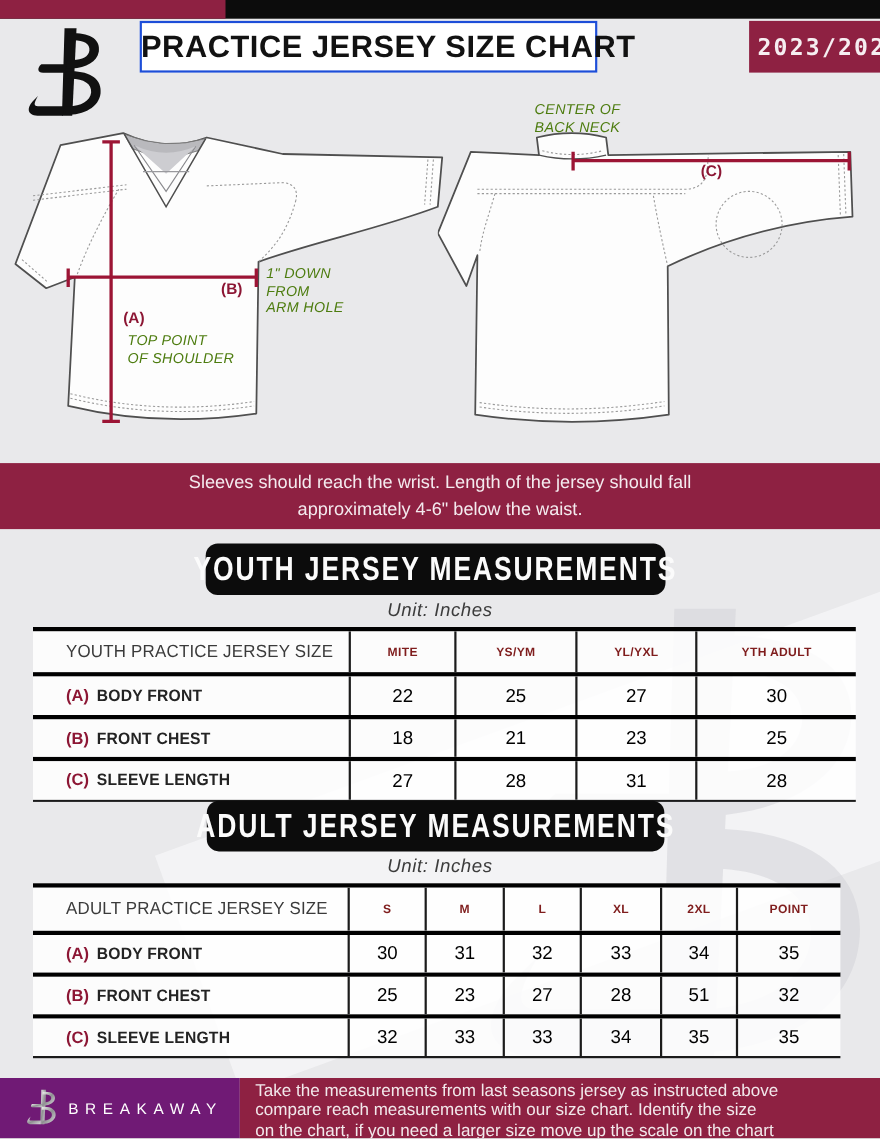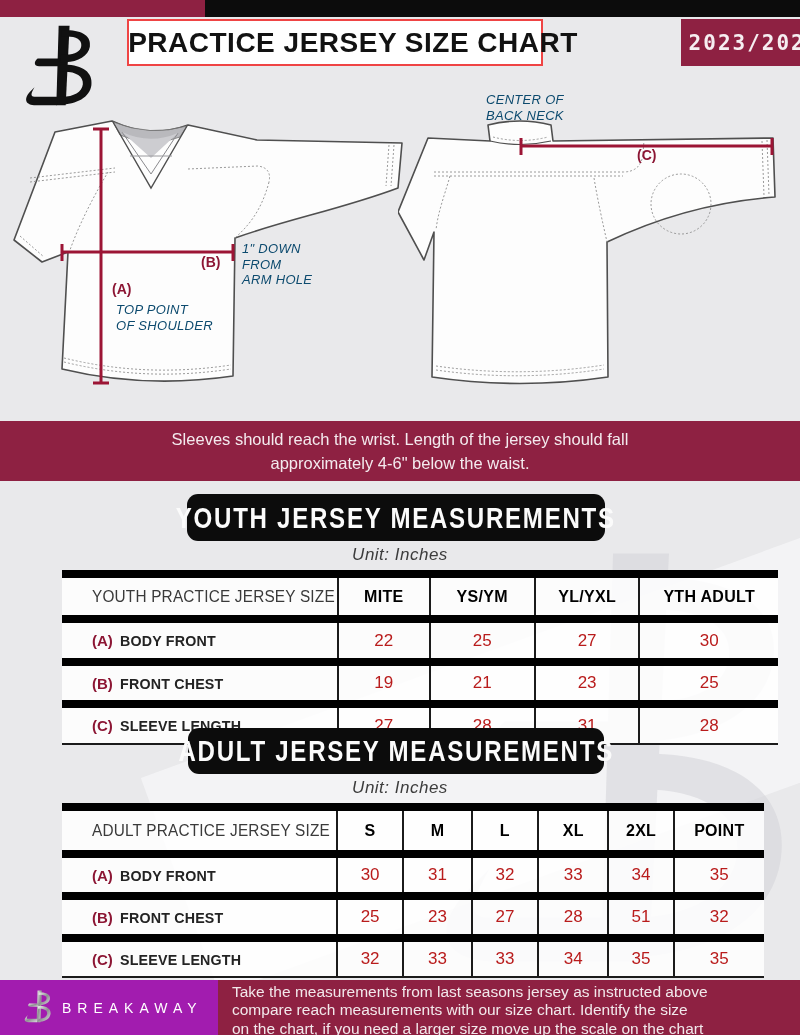--- a/index.html
+++ b/index.html
@@ -6,30 +6,30 @@
   body{font-family:"Liberation Sans",sans-serif;background:#cfcfd2;}
   #page{position:relative;width:800px;height:1035px;background:#e9e9eb;overflow:hidden;margin:0 auto;}
 
   
   .topstrip{position:absolute;left:0;top:0;width:800px;height:17px;background:#0c0c0c;}
   .topstrip .maroon-part{position:absolute;left:0;top:0;width:205px;height:17px;background:#8e2142;}
 
   
   .logo-header{position:absolute;left:22px;top:24px;width:78px;height:86px;}
   .title-box{position:absolute;left:127px;top:19px;width:416px;height:47px;background:#ffffff;
-    border:2px solid #ef4444;box-sizing:border-box;display:flex;align-items:center;justify-content:center;padding-left:36px;}
+    border:2px solid #1d4ed8;box-sizing:border-box;display:flex;align-items:center;justify-content:center;padding-left:36px;}
   .title-box .t{font-size:28px;font-weight:bold;color:#121212;letter-spacing:.5px;white-space:nowrap;}
   .year-box{position:absolute;left:681px;top:19px;width:147px;height:47px;background:#8e2142;
     display:flex;align-items:center;justify-content:center;}
   .year-box .t{font-family:"DejaVu Sans Mono",monospace;font-size:21px;font-weight:bold;color:#f6eef1;letter-spacing:2px;}
 
   
   .jersey-svg{position:absolute;}
   .marker{position:absolute;font-size:14px;font-weight:bold;color:#8c1634;z-index:3;}
-  .note{position:absolute;font-size:13px;font-style:italic;color:#0c4a6e;line-height:15.5px;
+  .note{position:absolute;font-size:13px;font-style:italic;color:#4d7c0f;line-height:15.5px;
     white-space:pre-line;z-index:3;letter-spacing:.3px;}
 
   
   .tip-banner{position:absolute;left:0;top:421px;width:800px;height:60px;background:#8e2142;
     display:flex;flex-direction:column;justify-content:center;z-index:2;}
   .tip-banner .line{color:#f4eaee;font-size:16.5px;line-height:24px;text-align:center;}
 
   
   .swoosh{position:absolute;left:150px;top:600px;width:1000px;height:230px;
     background:rgba(252,252,253,.55);transform:rotate(-20deg);z-index:0;}
@@ -38,35 +38,35 @@
   
   .section-banner{position:absolute;background:#0c0c0c;border-radius:11px;display:flex;
     align-items:center;justify-content:center;z-index:2;}
   .section-banner .t{color:#fbfbfb;font-size:28px;font-weight:bold;letter-spacing:2px;white-space:nowrap;
     transform:scale(.86,1.08);}
   .unit{position:absolute;width:800px;left:0;text-align:center;font-size:17px;font-style:italic;
     color:#3c3c3c;z-index:2;letter-spacing:.5px;}
 
   
   .mtable{position:absolute;z-index:2;}
-  .trow{display:grid;border-top:8px solid #000000;margin-left:32px;}
+  .trow{display:grid;border-top:4px solid #000000;}
   .trow:last-child{border-bottom:2px solid #1b1b1b;}
   .ycols{grid-template-columns:38.4% 12.8% 14.7% 14.6% 19.5%;}
   .acols{grid-template-columns:39% 9.5% 9.7% 9.5% 10% 9.3% 13%;}
   .cell{background:rgba(255,255,255,.85);display:flex;align-items:center;justify-content:center;}
   .cell + .cell{border-left:2px solid #1b1b1b;}
   .cell.lab{justify-content:flex-start;padding-left:30px;gap:7px;}
-  .colhead{font-size:16px;font-weight:bold;color:#000000;letter-spacing:.3px;}
+  .colhead{font-size:11px;font-weight:bold;color:#7f1d1d;letter-spacing:.3px;}
   .labhead{font-size:16px;color:#3a3a3a;letter-spacing:.2px;transform:scale(.96,1);transform-origin:left center;white-space:nowrap;}
   .rowmark{font-size:15px;font-weight:bold;color:#8c1634;}
   .rowlab{font-size:15px;font-weight:bold;color:#232323;letter-spacing:.2px;transform:scale(.95,1);transform-origin:left center;white-space:nowrap;}
-  .val{font-size:17px;color:#b91c1c;}
-
-  
-  .footer-black{position:absolute;left:0;top:980px;width:218px;height:55px;background:#a21caf;z-index:2;
+  .val{font-size:17px;color:#000000;}
+
+  
+  .footer-black{position:absolute;left:0;top:980px;width:218px;height:55px;background:#701a75;z-index:2;
     display:flex;align-items:center;}
   .footer-logo{position:absolute;left:23px;top:10px;width:31px;height:34px;}
   .brand{position:absolute;left:62px;top:20px;color:#ffffff;font-size:14px;letter-spacing:6px;font-weight:500;white-space:nowrap;}
   .footer-maroon{position:absolute;left:218px;top:980px;width:582px;height:55px;background:#8e2142;z-index:2;
     box-sizing:border-box;padding:3px 10px 12px 14px;}
   .footer-maroon .line{color:#f2e8eb;font-size:15.5px;line-height:18.4px;}
 </style>
 </head>
 <body>
 
@@ -222,21 +222,21 @@
       <div class="cell">
           <span class="val">30</span>
         </div>
     </div>
     <div class="trow ycols" style="height:34px">
       <div class="cell lab">
           <span class="rowmark">(B)</span>
           <span class="rowlab">FRONT CHEST</span>
         </div>
       <div class="cell">
-          <span class="val">19</span>
+          <span class="val">18</span>
         </div>
       <div class="cell">
           <span class="val">21</span>
         </div>
       <div class="cell">
           <span class="val">23</span>
         </div>
       <div class="cell">
           <span class="val">25</span>
         </div>

